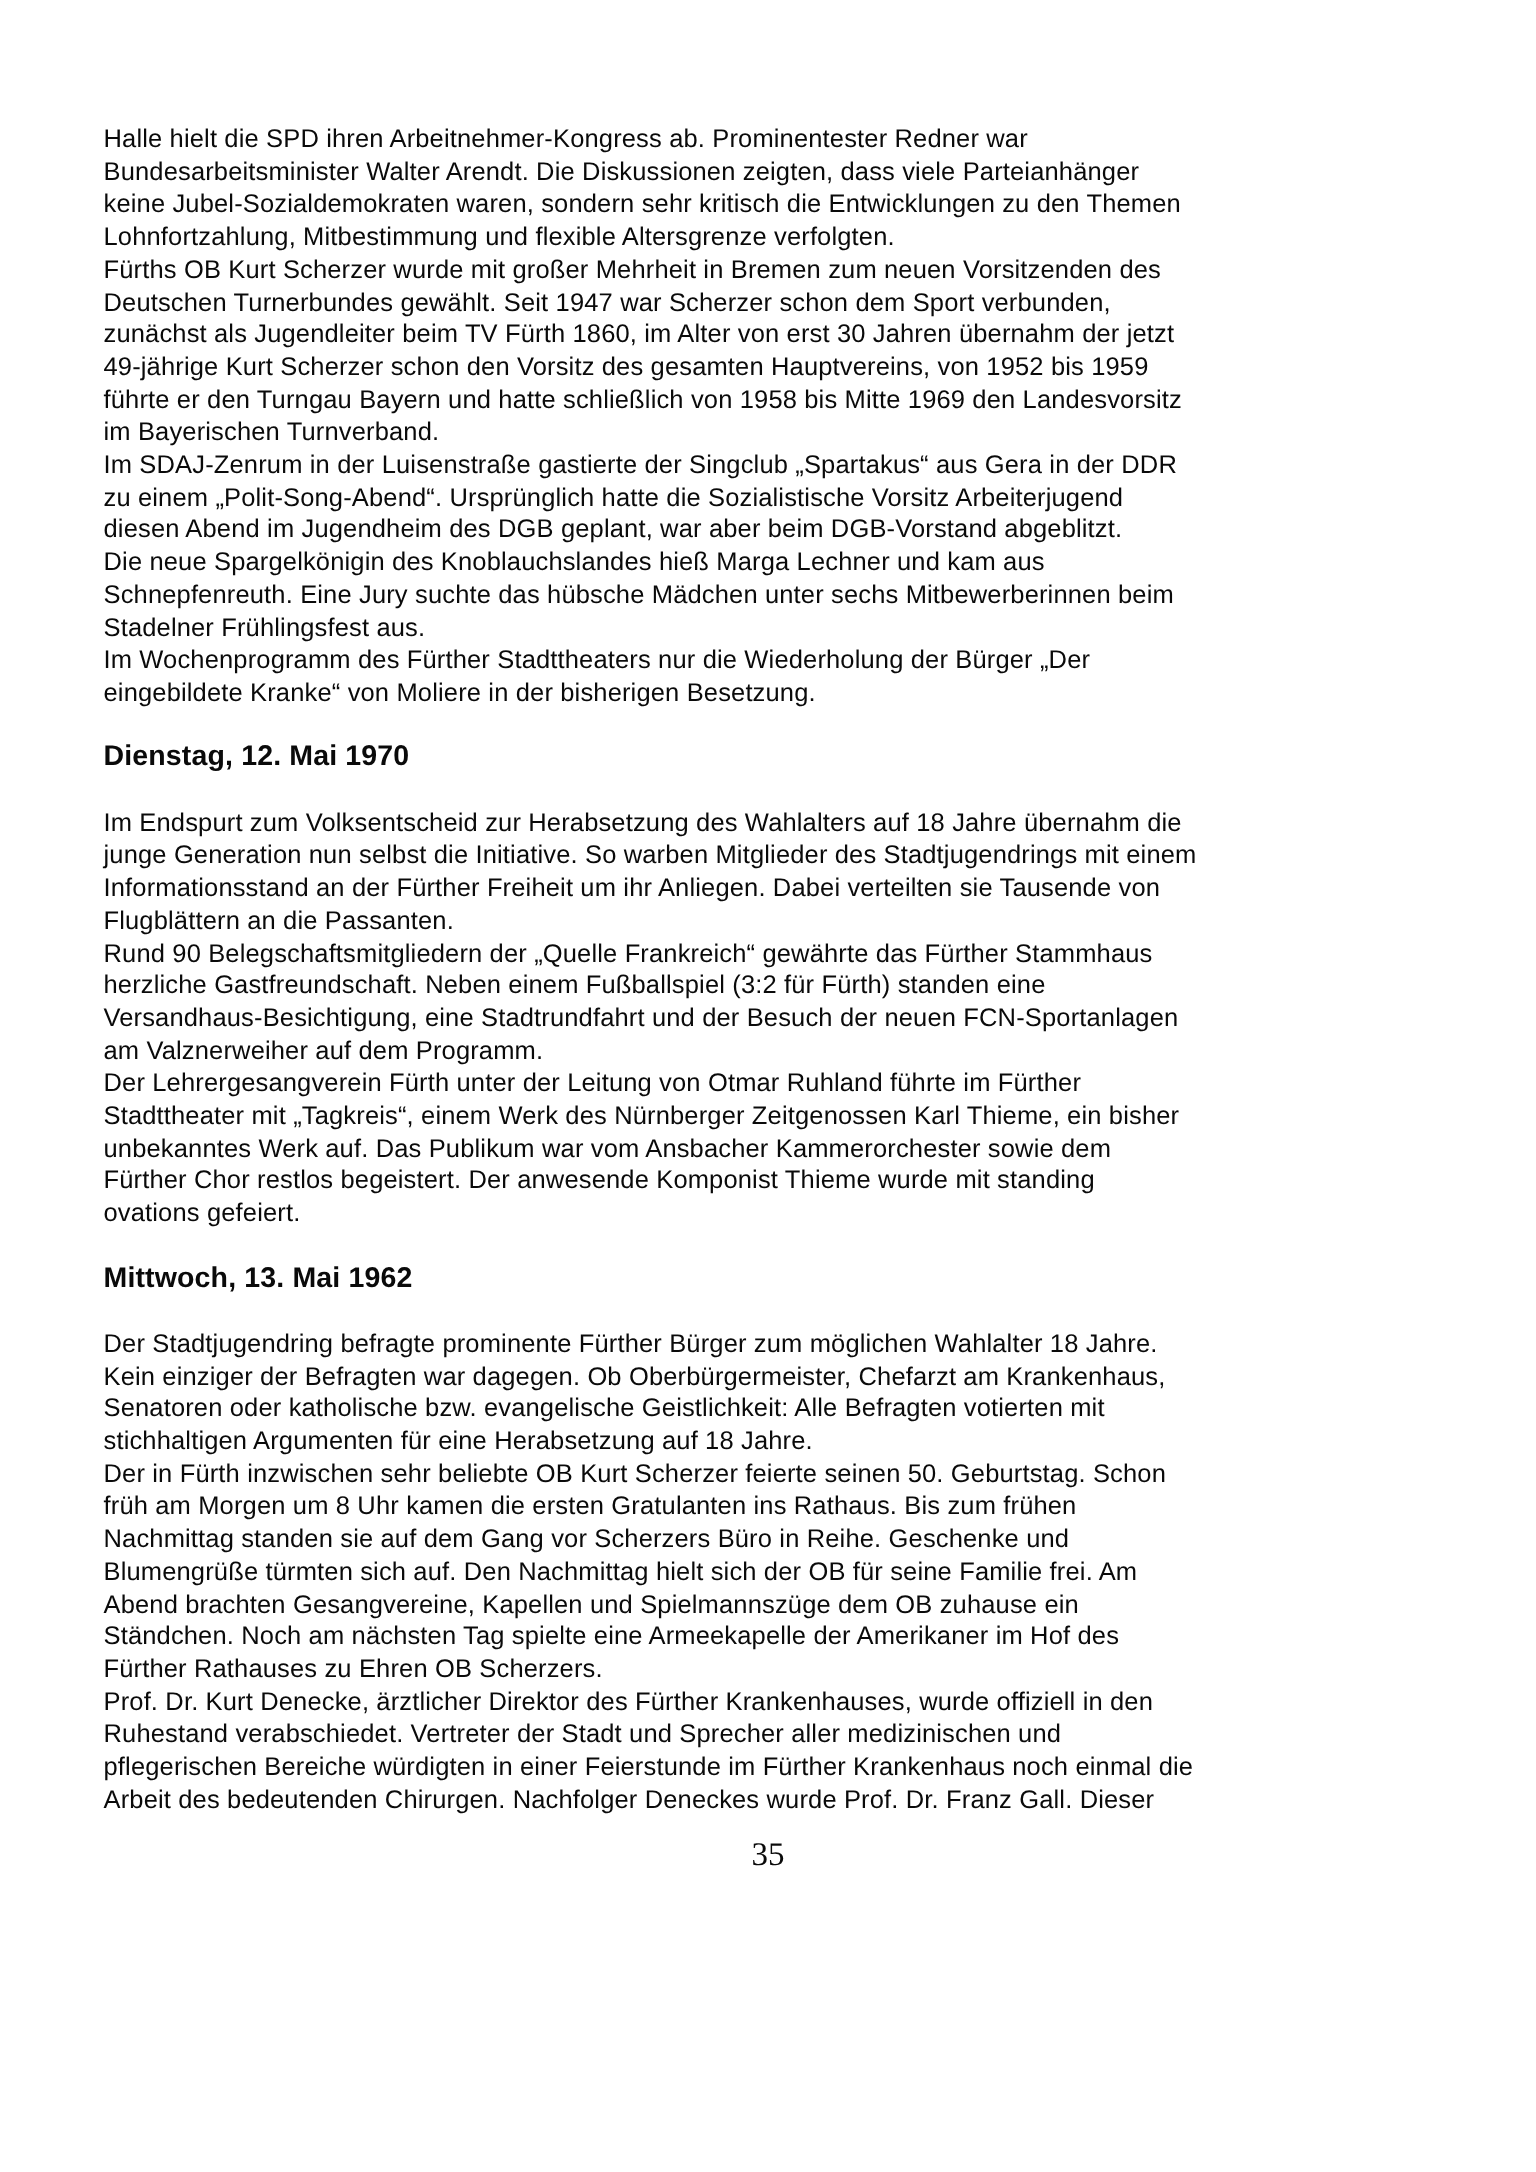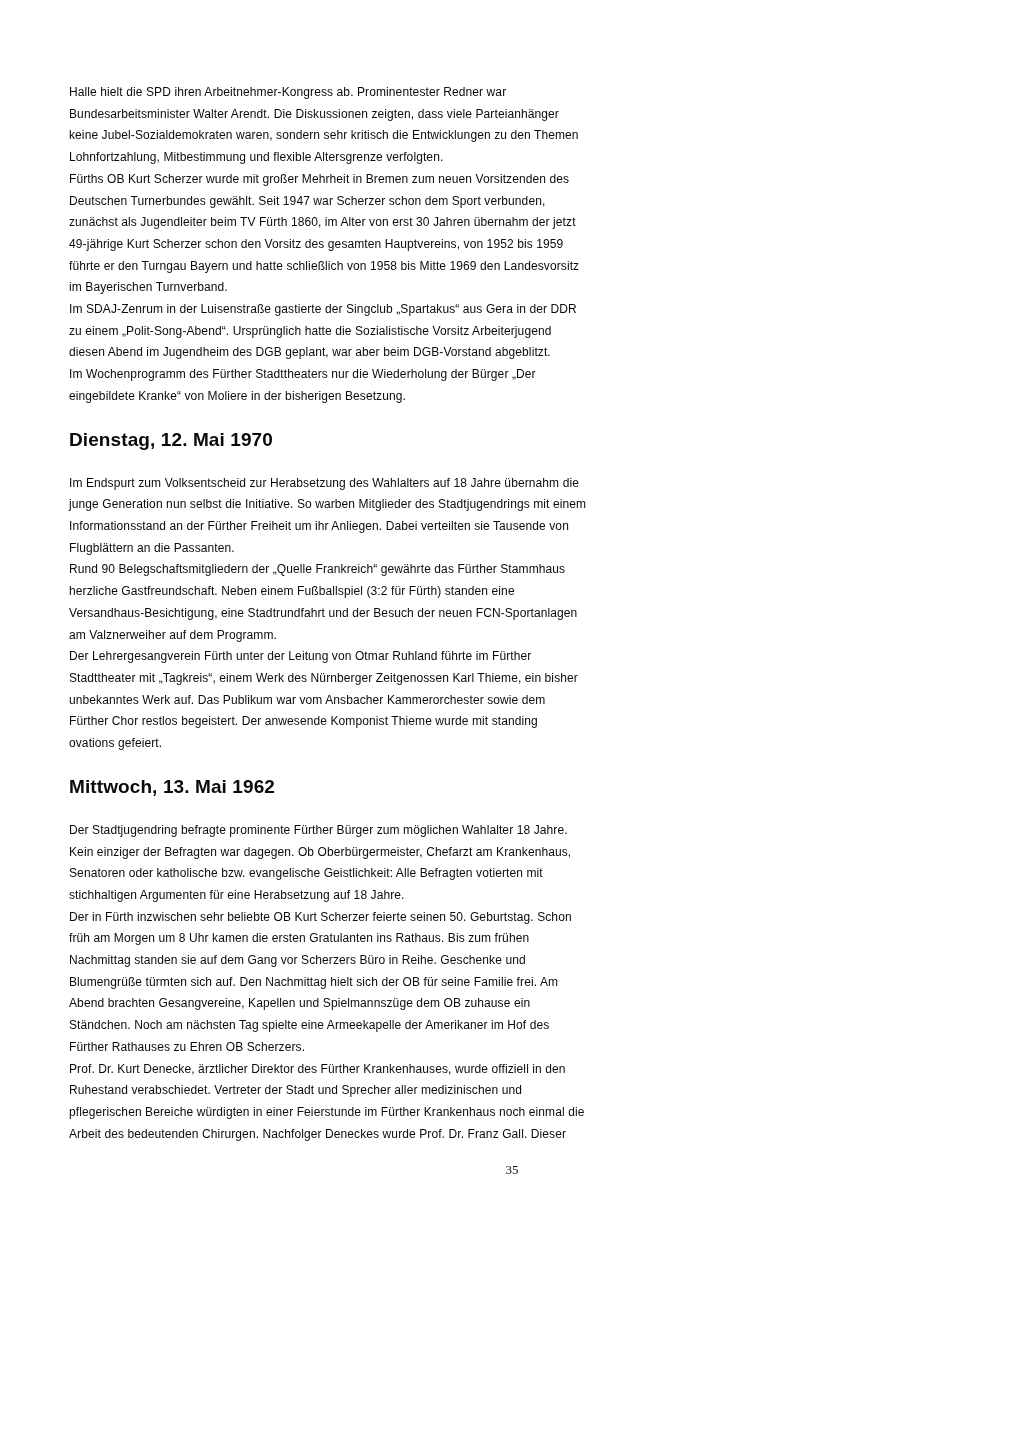--- a/index.html
+++ b/index.html
@@ -15,38 +15,38 @@
     overflow: hidden;
   }
   .page {
     box-sizing: border-box;
     width: 1024px;
     height: 1448px;
     padding: 82px 60px 0 69px;
   }
   .para {
     margin: 0;
-    font-size: 12px;
+    font-size: 17px;
     line-height: 21.7px;
     white-space: pre-line;
     letter-spacing: 0.1px;
   }
   .heading {
     margin: 21.7px 0 21.7px 0;
     font-size: 19px;
     line-height: 21.7px;
     font-weight: bold;
     white-space: pre-line;
     letter-spacing: 0.1px;
   }
   .page-number {
     margin-top: 13px;
     text-align: center;
     font-family: "Liberation Serif", "DejaVu Serif", serif;
-    font-size: 13px;
+    font-size: 22px;
     line-height: 24px;
     
     margin-left: -9px;
   }
 </style>
 </head>
 <body>
 
 <div class="page">
   <p class="para">Halle hielt die SPD ihren Arbeitnehmer-Kongress ab. Prominentester Redner war
@@ -55,20 +55,23 @@
 Lohnfortzahlung, Mitbestimmung und flexible Altersgrenze verfolgten.</p>
   <p class="para">Fürths OB Kurt Scherzer wurde mit großer Mehrheit in Bremen zum neuen Vorsitzenden des
 Deutschen Turnerbundes gewählt. Seit 1947 war Scherzer schon dem Sport verbunden,
 zunächst als Jugendleiter beim TV Fürth 1860, im Alter von erst 30 Jahren übernahm der jetzt
 49-jährige Kurt Scherzer schon den Vorsitz des gesamten Hauptvereins, von 1952 bis 1959
 führte er den Turngau Bayern und hatte schließlich von 1958 bis Mitte 1969 den Landesvorsitz
 im Bayerischen Turnverband.</p>
   <p class="para">Im SDAJ-Zenrum in der Luisenstraße gastierte der Singclub „Spartakus“ aus Gera in der DDR
 zu einem „Polit-Song-Abend“. Ursprünglich hatte die Sozialistische Vorsitz Arbeiterjugend
 diesen Abend im Jugendheim des DGB geplant, war aber beim DGB-Vorstand abgeblitzt.</p>
+  <p class="para">Die neue Spargelkönigin des Knoblauchslandes hieß Marga Lechner und kam aus
+Schnepfenreuth. Eine Jury suchte das hübsche Mädchen unter sechs Mitbewerberinnen beim
+Stadelner Frühlingsfest aus.</p>
   <p class="para">Im Wochenprogramm des Fürther Stadttheaters nur die Wiederholung der Bürger „Der
 eingebildete Kranke“ von Moliere in der bisherigen Besetzung.</p>
 
   <h2 class="heading">Dienstag, 12. Mai 1970</h2>
 
   <p class="para">Im Endspurt zum Volksentscheid zur Herabsetzung des Wahlalters auf 18 Jahre übernahm die
 junge Generation nun selbst die Initiative. So warben Mitglieder des Stadtjugendrings mit einem
 Informationsstand an der Fürther Freiheit um ihr Anliegen. Dabei verteilten sie Tausende von
 Flugblättern an die Passanten.</p>
   <p class="para">Rund 90 Belegschaftsmitgliedern der „Quelle Frankreich“ gewährte das Fürther Stammhaus

